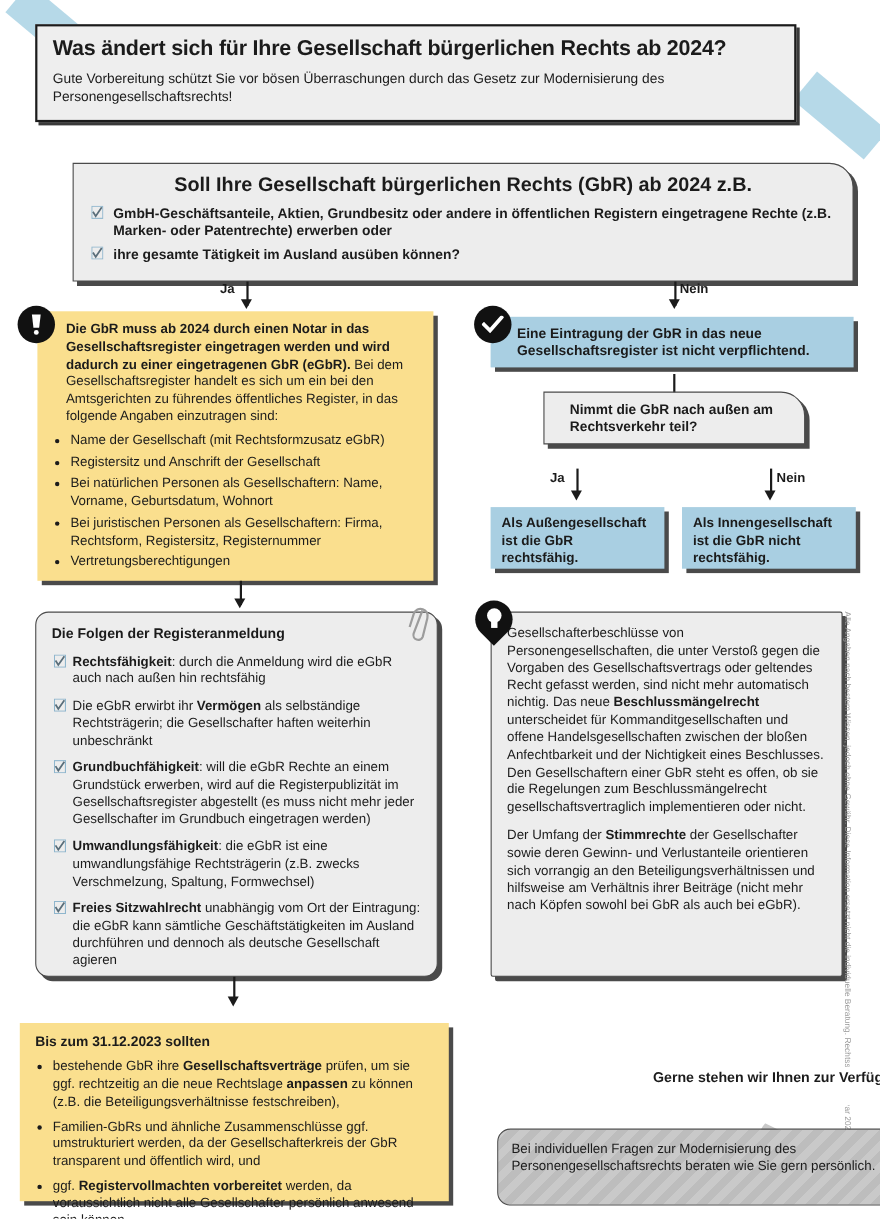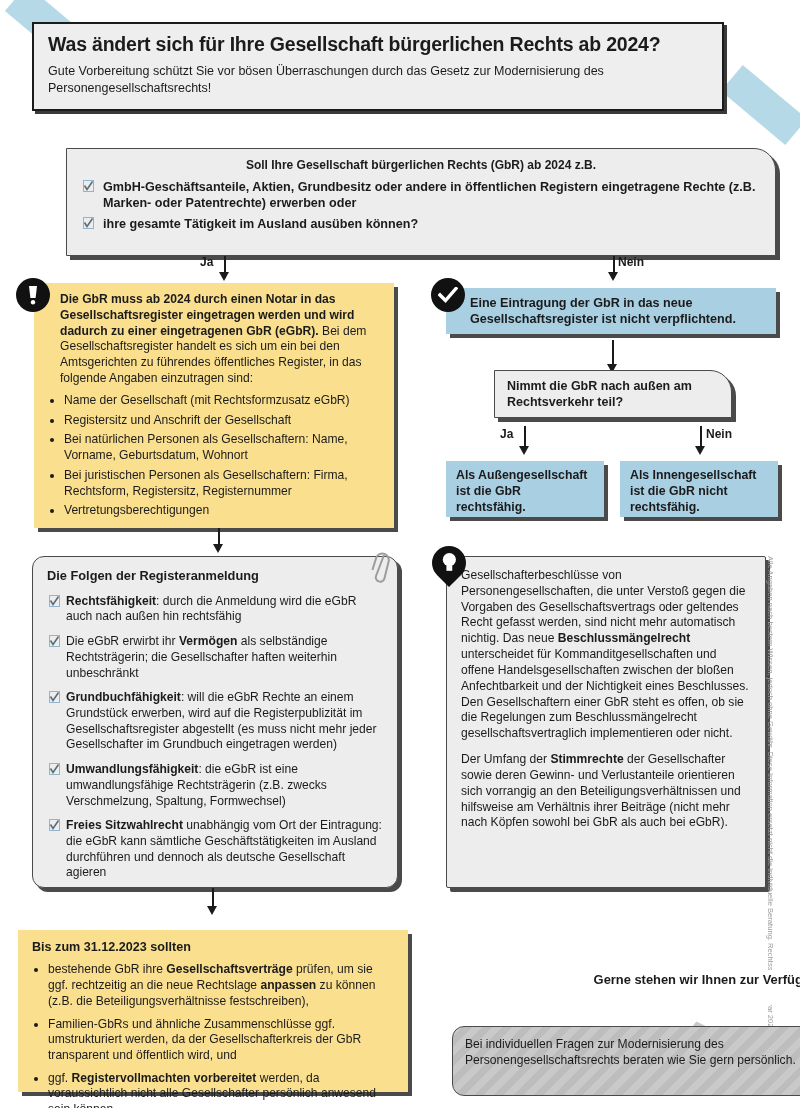--- a/index.html
+++ b/index.html
@@ -30,21 +30,21 @@
   .sh{box-shadow:4px 4px 0 #4a4a4a;}
   .gray{background:#ededed;border:1.6px solid #4a4a4a;}
   .yellow{background:#fadf8e;}
   .blue{background:#a9cfe2;}
 
   .q-box{border-radius:0 22px 0 0;}
   b{font-weight:bold;}
 
   
   #q1{left:66px;top:148px;width:710px;height:108px;padding:9px 14px 0 14px;font-size:12.6px;}
-  #q1 .qhead{text-align:center;font-weight:bold;font-size:12px;margin-bottom:7px;}
+  #q1 .qhead{text-align:center;font-weight:bold;font-size:18px;margin-bottom:7px;}
   #q1 ul{margin:0;padding:0;list-style:none;}
   #q1 li{position:relative;padding-left:22px;margin-bottom:5px;line-height:1.28;font-weight:bold;font-size:12.6px;}
 
   
   .cb{position:absolute;left:2px;top:1px;width:11px;height:12px;}
   .vline{position:absolute;background:#1b1b1b;width:1.6px;}
   .arrow{position:absolute;width:0;height:0;border-left:5.5px solid transparent;border-right:5.5px solid transparent;border-top:9px solid #1b1b1b;}
   .lbl{position:absolute;font-size:12px;font-weight:bold;}
 
   
@@ -56,21 +56,21 @@
   
   #yb1{left:34px;top:283px;width:360px;height:245px;padding:9px 12px 0 14px;font-size:12.1px;line-height:1.31;}
   #yb1 .lead{margin:0 0 6px 12px;}
   #yb1 ul{margin:0;padding-left:16px;}
   #yb1 li{margin-bottom:4px;line-height:1.3;}
 
   
   #bb1{left:446px;top:288px;width:330px;height:46px;padding:7px 10px 0 24px;font-size:12.6px;font-weight:bold;line-height:1.28;}
 
   
-  #q2{left:494px;top:370px;width:238px;height:48px;padding:7px 12px 0 12px;font-size:12.5px;font-weight:bold;line-height:1.3;}
+  #q2{left:494px;top:356px;width:238px;height:48px;padding:7px 12px 0 23px;font-size:12.5px;font-weight:bold;line-height:1.3;}
 
   #bb2{left:446px;top:461px;width:158px;height:56px;padding:7px 10px 0 10px;font-size:12.3px;font-weight:bold;line-height:1.3;}
   #bb3{left:620px;top:461px;width:158px;height:56px;padding:7px 10px 0 10px;font-size:12.3px;font-weight:bold;line-height:1.3;}
 
   
   #fb{left:32px;top:556px;width:366px;height:332px;border-radius:12px;padding:11px 13px 0 14px;font-size:12.1px;line-height:1.3;}
   #fb h3{font-size:12.8px;font-weight:bold;margin:0 0 9px 0;}
   #fb ul{margin:0;padding:0;list-style:none;}
   #fb li{position:relative;padding-left:19px;margin-bottom:9px;line-height:1.3;}
 

